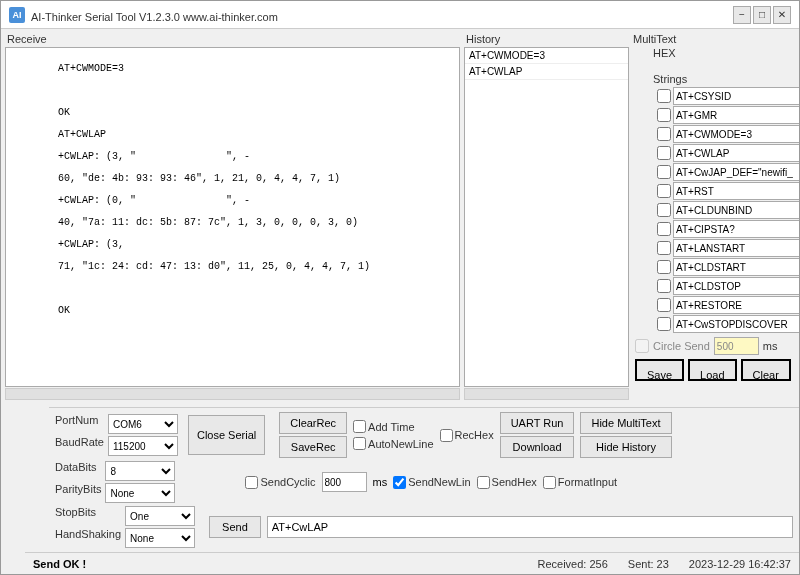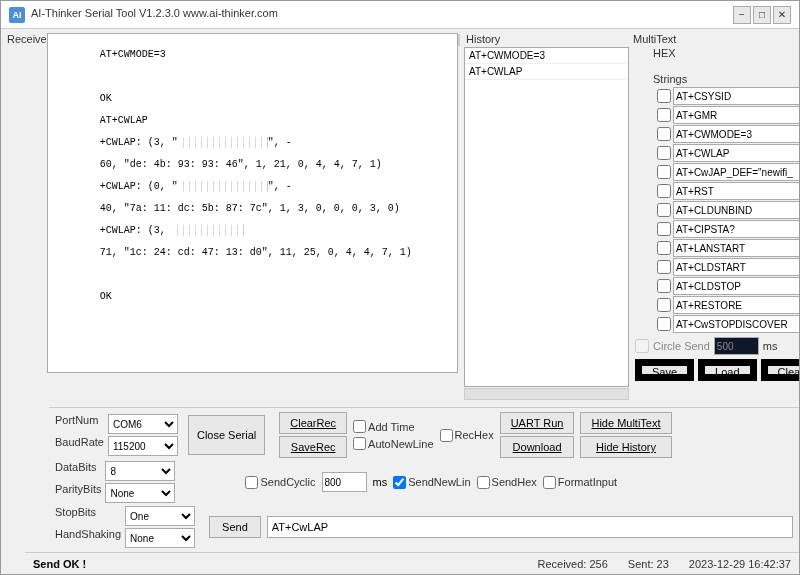--- a/index.html
+++ b/index.html
@@ -24,21 +24,21 @@
       border-bottom: 1px solid #ccc;
       height: 28px;
       display: flex;
       align-items: center;
       padding: 0 8px;
       justify-content: space-between;
       flex-shrink: 0;
     }
     .title-bar-left {
       display: flex;
-      align-items: flex-start;
+      align-items: flex-end;
       gap: 6px;
     }
     .title-icon {
       width: 16px;
       height: 16px;
       background: #4a90d9;
       border-radius: 2px;
       display: flex;
       align-items: center;
       justify-content: center;
@@ -71,20 +71,21 @@
       display: flex;
       flex: 1;
       overflow: hidden;
       padding: 4px;
       gap: 4px;
     }
 
     
     .receive-panel {
       display: flex;
+      flex-direction: column;
       width: 455px;
       flex-shrink: 0;
     }
     .panel-label {
       font-size: 11px;
       color: #333;
       margin-bottom: 2px;
       padding-left: 2px;
     }
     .receive-textarea {
@@ -197,37 +198,37 @@
     }
     .circle-send-row input[type=checkbox] {
       width: 14px;
       height: 14px;
     }
     .circle-send-label { font-size: 11px; color: #888; }
     .circle-send-num {
       width: 45px;
       height: 18px;
       border: 1px solid #aaa;
-      background: #0f172a;
+      background: #fef9c3;
       font-size: 10px;
       padding: 1px 2px;
       color: #888;
     }
     .circle-ms { font-size: 11px; color: #333; }
 
     .multitext-buttons {
       display: flex;
       gap: 4px;
       margin-top: 4px;
       padding-left: 2px;
     }
     .mt-btn {
       height: 22px;
-      padding: 0 10px;
-      border: 7px solid #000000;
+      padding: 8px 10px;
+      border: 2px solid #000000;
       background: #e8e8e8;
       cursor: pointer;
       font-size: 11px;
     }
 
     
     .bottom-controls {
       background: #f0f0f0;
       border-top: 1px solid #ccc;
       padding: 4px 6px;
@@ -278,21 +279,20 @@
       margin-right: 8px;
     }
 
     .action-btn {
       height: 22px;
       padding: 0 10px;
       border: 1px solid #aaa;
       background: #e8e8e8;
       cursor: pointer;
       font-size: 11px;
-      text-decoration: underline;
     }
 
     .checkbox-label {
       display: flex;
       align-items: center;
       gap: 2px;
       font-size: 11px;
       color: #333;
     }
     .checkbox-label input[type=checkbox] {

